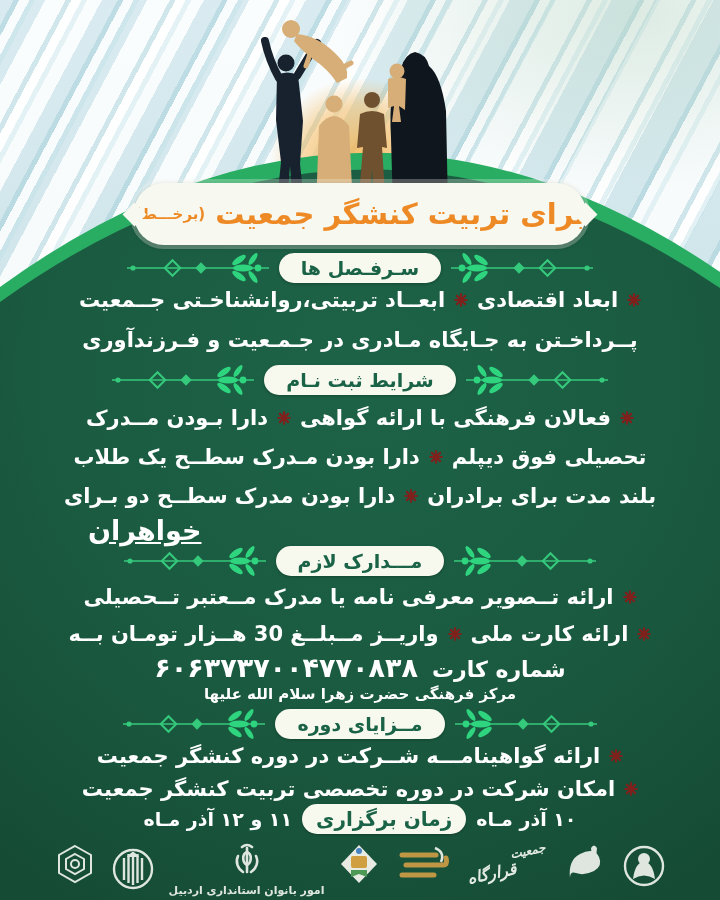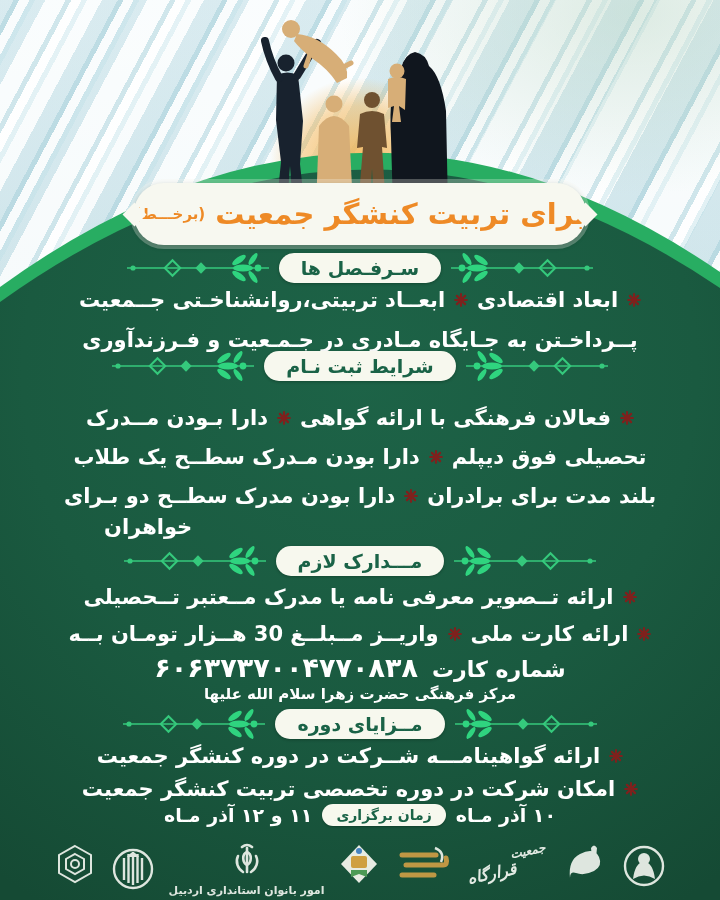--- a/index.html
+++ b/index.html
@@ -50,33 +50,33 @@
     padding:4px 22px;border-radius:20px;direction:rtl;white-space:nowrap;
     box-shadow:0 1px 3px rgba(0,20,10,.3);
   }
   
   .tline{
     position:absolute;left:30px;right:30px;display:flex;direction:rtl;
     justify-content:center;align-items:center;gap:9px;
     color:#ffffff;font-weight:bold;font-size:21px;line-height:1.35;white-space:nowrap;
   }
   .tline-left{
-    position:absolute;left:104px;color:#ffffff;font-weight:bold;font-size:21px;direction:rtl;
+    position:absolute;left:88px;color:#ffffff;font-weight:bold;font-size:27px;direction:rtl;text-decoration:underline;
   }
   .star{width:14px;height:14px;flex:none;}
   .card-line{font-size:22px;gap:14px;align-items:baseline;}
   .card-number{font-size:27px;letter-spacing:1px;}
   .center-line{font-size:15px;}
   
   .sched{
     position:absolute;left:0;right:0;top:804px;display:flex;direction:rtl;
     justify-content:center;align-items:center;gap:10px;
     color:#fff;font-weight:bold;font-size:19px;white-space:nowrap;
   }
-  .spill{background:#f7f8ee;color:#1a6347;border-radius:18px;padding:3px 14px;font-size:14px;font-weight:bold;box-shadow:0 1px 2px rgba(0,20,10,.3);}
+  .spill{background:#f7f8ee;color:#1a6347;border-radius:18px;padding:3px 14px;font-size:20px;font-weight:bold;box-shadow:0 1px 2px rgba(0,20,10,.3);}
   
   .logos{
     position:absolute;left:0;right:0;top:842px;display:flex;direction:ltr;
     justify-content:center;align-items:flex-start;gap:13px;opacity:.95;
   }
   .logo{display:flex;flex-direction:column;align-items:center;gap:2px;}
   .logo-caption{color:#e9efe8;font-size:11px;font-weight:bold;direction:rtl;white-space:nowrap;}
   .qarargah{position:relative;width:84px;height:50px;}
   .qarargah .q1{position:absolute;left:4px;top:22px;color:#eef3ed;font-weight:bold;font-size:16px;transform:rotate(-12deg);font-style:italic;}
   .qarargah .q2{position:absolute;right:2px;top:2px;color:#eef3ed;font-weight:bold;font-size:12px;transform:rotate(-12deg);font-style:italic;}
@@ -180,21 +180,21 @@
     <span>ابعاد اقتصادی</span>
     <svg class="star">
         <use href="#star8"></use>
       </svg>
     <span>ابعــاد تربیتی،روانشناخـتی جــمعیت</span>
   </div>
   <div class="tline" style="top:326px">
     <span>پــرداخـتن به جـایگاه مـادری در جـمـعیت و فـرزندآوری</span>
   </div>
 
-  <div class="sec-row" style="top:346px">
+  <div class="sec-row" style="top:360px">
     <svg class="orn">
         <use href="#orn"></use>
       </svg>
     <div class="pill">شرایط ثبت نـام</div>
     <svg class="orn flip">
         <use href="#orn"></use>
       </svg>
   </div>
   <div class="tline" style="top:404px">
     <svg class="star">

